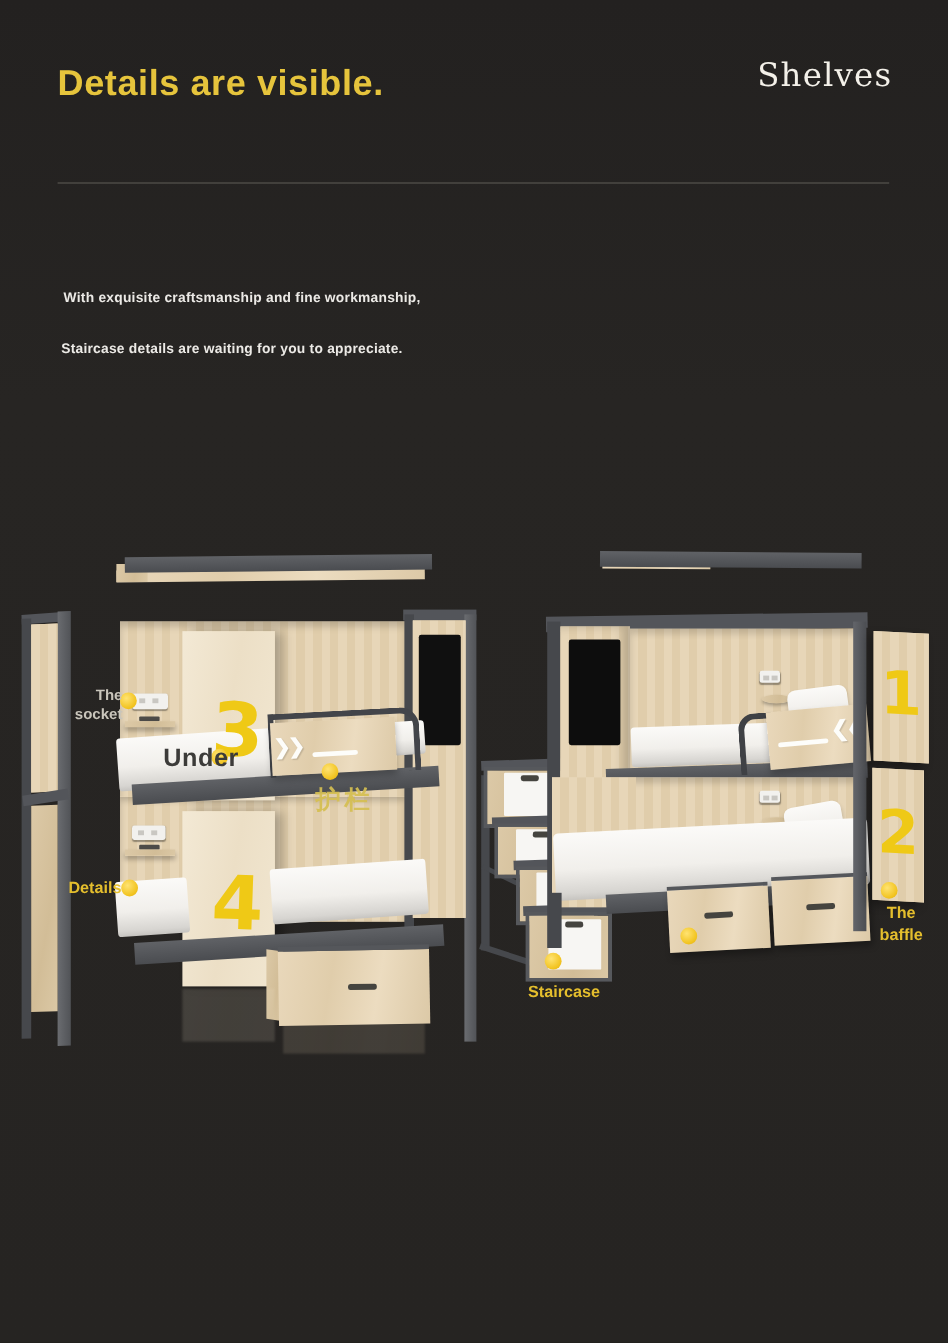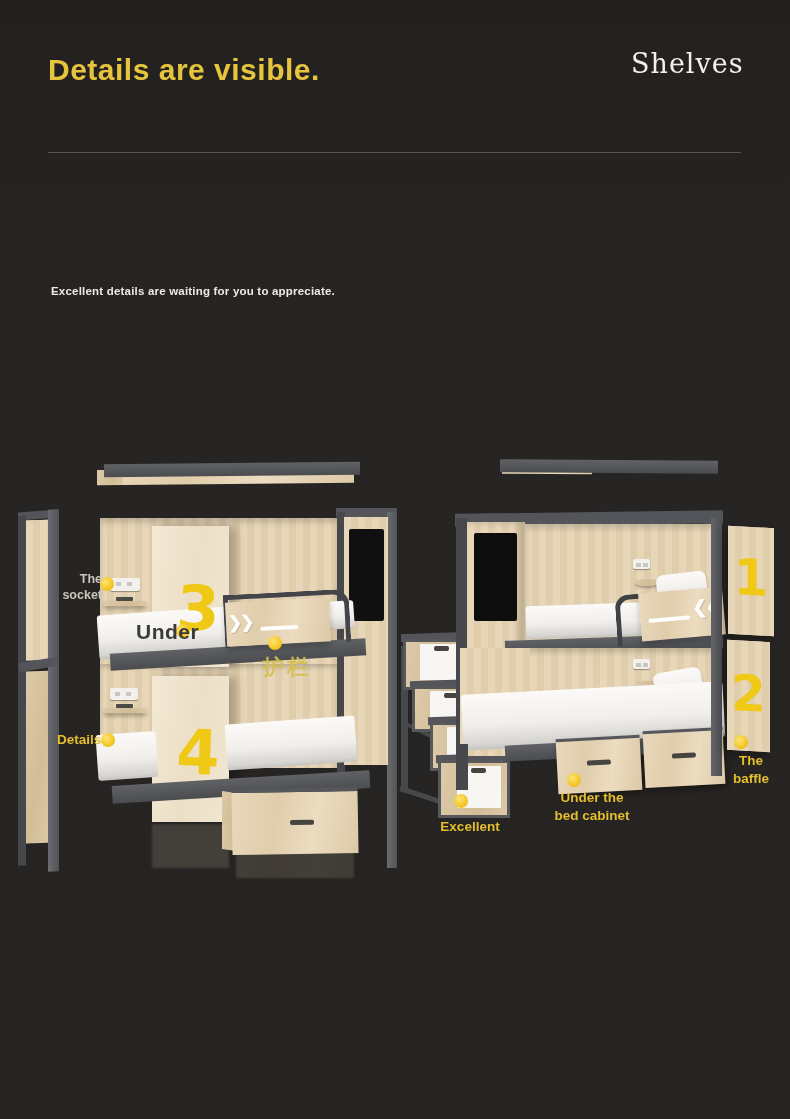--- a/index.html
+++ b/index.html
@@ -46,21 +46,22 @@
   .refl{opacity:.14;filter:blur(1px);}
 </style>
 </head>
 <body>
 
 <div class="page">
 
   <h1 class="title">Details are visible.</h1>
   <div class="brand">Shelves</div>
   <div class="divider"></div>
-  <p class="intro l2">Excellent details are waiting for you to appreciate.</p>
+  <p class="intro l1">With exquisite craftsmanship and fine workmanship,</p>
+  <p class="intro l2">Staircase details are waiting for you to appreciate.</p>
 
   <div class="abs" style="left:0;top:0;width:790px;height:1119px;">
 
     <div class="abs" style="left:14px;top:509px;width:48px;height:364px;transform:skewY(-2deg);">
       <div class="abs metal-flat" style="left:4px;top:2px;width:40px;height:8px;transform:rotate(-2deg);"></div>
       <div class="abs metal-dark" style="left:4px;top:6px;width:8px;height:350px;"></div>
       <div class="abs" style="left:34px;top:1px;width:11px;height:362px;background:linear-gradient(90deg,#6a6c70,#515357);"></div>
       <div class="abs wood-v" style="left:12px;top:11px;width:22px;height:140px;"></div>
       <div class="abs metal-flat" style="left:5px;top:151px;width:38px;height:9px;transform:rotate(-7deg);"></div>
       <div class="abs wood-dark" style="left:12px;top:162px;width:22px;height:172px;"></div>
@@ -214,20 +215,18 @@
     <div class="dot" style="left:101px;top:733px;"></div>
     <div class="dot" style="left:454px;top:794px;"></div>
     <div class="dot" style="left:567px;top:773px;"></div>
     <div class="dot" style="left:734px;top:735px;"></div>
 
     <div class="lbl lbl-gray" style="left:40px;top:571px;width:62px;">The
 socket</div>
     <div class="lbl lbl-logo" style="left:136px;top:618px;">Under</div>
     <div class="lbl lbl-cn" style="left:263px;top:653px;">护栏</div>
     <div class="lbl lbl-yellow" style="left:57px;top:731px;">Details</div>
-    <div class="lbl lbl-yellow" style="left:434px;top:818px;width:72px;text-align:center;">Excellent</div>
-    <div class="lbl lbl-yellow" style="left:533px;top:789px;width:118px;text-align:center;">Under the
-bed cabinet</div>
+    <div class="lbl lbl-yellow" style="left:434px;top:818px;width:72px;text-align:center;">Staircase</div>
     <div class="lbl lbl-yellow" style="left:722px;top:752px;width:58px;text-align:center;">The
 baffle</div>
 
   </div>
 </div>
 
 </body></html>

